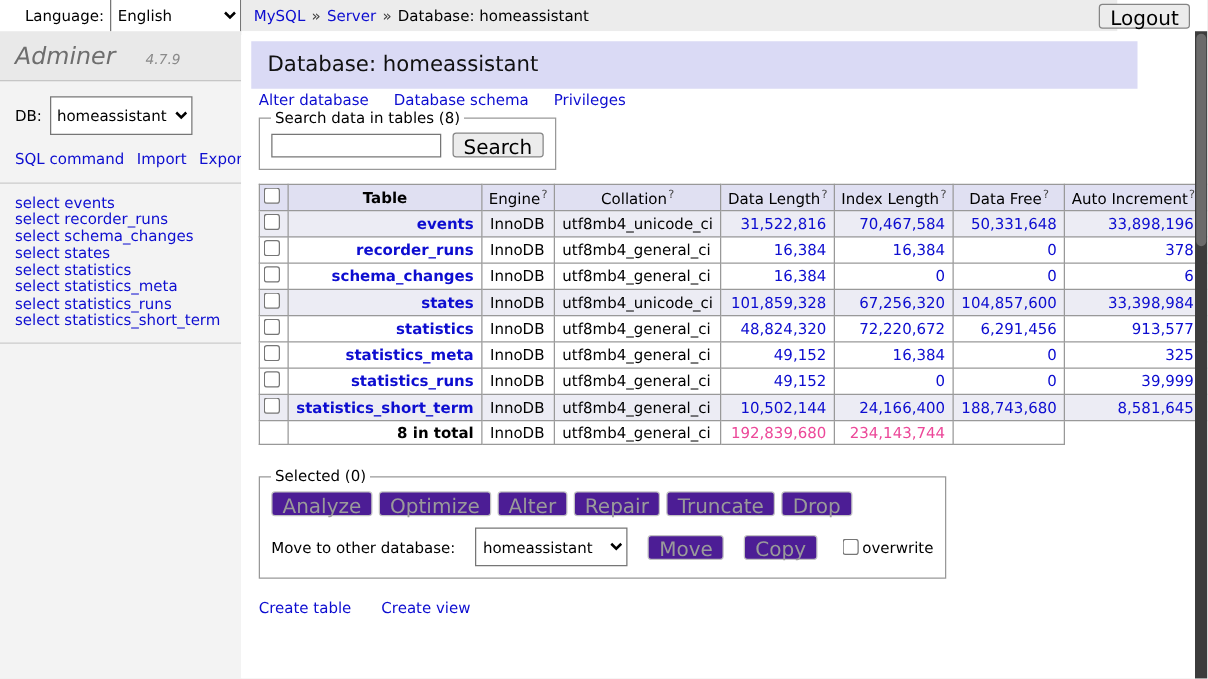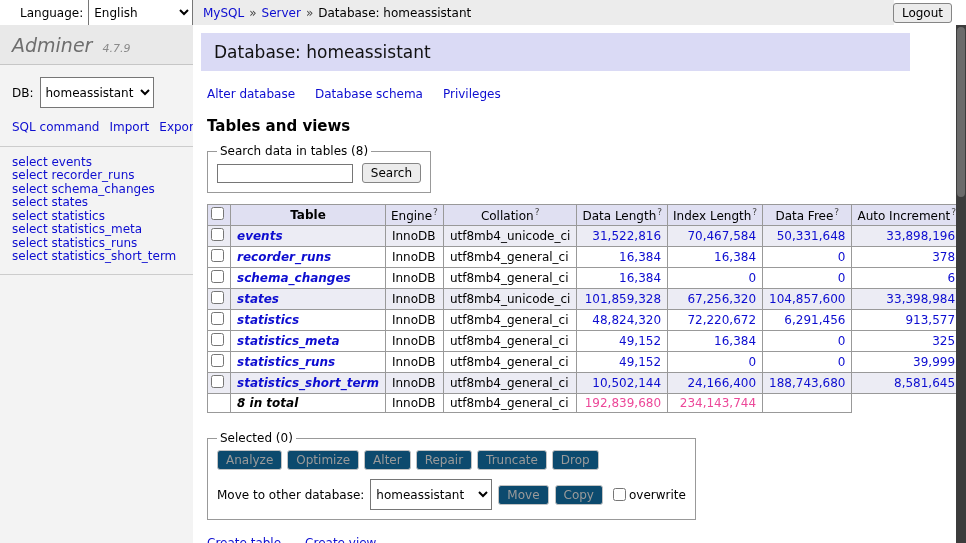--- a/index.html
+++ b/index.html
@@ -22,49 +22,49 @@
   select {
     font-family:"DejaVu Sans", sans-serif; font-size:12px;
     border:1px solid #767676; background:#fff; height:31px; padding:0 1px;
   }
   input[type=text] {
     font-family:"DejaVu Sans", sans-serif; font-size:12px;
     border:1px solid #767676; height:19px; padding:1px 3px;
   }
   input[type=checkbox] { width:13px; height:13px; margin:0 3px 0 0; }
   button {
-    font-family:"DejaVu Sans", sans-serif; font-size:12px;
+    font-family:"DejaVu Sans", sans-serif; font-size:16px;
     background:#ececec; border:1px solid #858585; border-radius:3px;
     padding:1px 8px; color:#000; cursor:pointer; height:20px;
   }
-  button:disabled { color:#9a9a9a; border:1px solid #c3c3c3; background:#0c4a6e; cursor:default; }
+  button:disabled { color:#9a9a9a; border:1px solid #c3c3c3; background:#4c1d95; cursor:default; }
 
   
   .layout { display:flex; height:518px; }
 
   
   .sidebar { width:193px; background:#f3f3f3; overflow:hidden; }
   .sidebar h1 {
     margin:0; padding:9px 12px 8px; font-size:19px; font-weight:normal; font-style:italic;
     color:#6e6e6e; background:#e9e9e9; border-bottom:1px solid #c6c6c6;
   }
-  .sidebar h1 .ver { font-size:11px; color:#8a8a8a; margin-left:4px; }
+  .sidebar h1 .ver { font-size:11px; color:#8a8a8a; margin-left:18px; }
   .db-row { padding:12px 12px 10px; display:flex; align-items:center; gap:6px; }
   .db-row select { width:114px; }
   .menu-links { margin:0; padding:2px 12px 11px; line-height:1.25; border-bottom:1px solid #ccc; }
   .menu-links .link { margin-right:10px; white-space:nowrap; }
   .table-links { padding:9px 12px 10px; line-height:1.12; border-bottom:1px solid #ccc; }
   .table-links .link { display:block; white-space:nowrap; }
 
   
   .content { flex:1; padding:8px 56px 0 8px; overflow:hidden; background:#fff; }
   .page-title {
     margin:0; background:#dadaf5; padding:9px 13px; font-size:17px; font-weight:normal; color:#111;
   }
-  .db-actions { margin:16px 0 0 6px; display:flex; gap:20px; }
+  .db-actions { margin:2px 0 0 6px; display:flex; gap:20px; }
   h3 { font-size:15px; font-weight:bold; margin:16px 0 9px 6px; }
 
   fieldset { border:1px solid #999; margin:0 0 0 6px; padding:5px 9px 9px; width:fit-content; }
   legend { font-size:12px; padding:0 3px; }
   .search-fieldset input[type=text] { width:136px; vertical-align:middle; }
   .search-fieldset button { margin-left:5px; vertical-align:middle; }
 
   
   table.grid { border-collapse:collapse; margin:11px 0 0 6px; font-size:12px; }
   .grid th, .grid td { border:1px solid #999; padding:2px 6px; height:17px; white-space:nowrap; }
@@ -81,25 +81,25 @@
   .grid td.ghost { border:none; background:#fff; }
   .grid thead th:nth-child(2) { min-width:114px;margin-left:39px; }
   .grid thead th:nth-child(3) { min-width:46px; }
   .grid thead th:nth-child(4) { min-width:104px; }
   .grid thead th:nth-child(5) { min-width:68px; }
   .grid thead th:nth-child(6) { min-width:70px; }
   .grid thead th:nth-child(7) { min-width:60px; }
   .grid thead th:nth-child(8) { min-width:78px; }
   .grid thead th:nth-child(9) { min-width:52px; }
   .grid thead th:nth-child(10){ min-width:52px; }
-  .grid td:nth-child(2) { text-align:left;font-style:italic; }
+  .grid td:nth-child(2) { text-align:right; }
 
   .selected-fieldset { margin-top:18px; }
   .btn-row { display:flex; gap:5px; }
-  .move-row { margin-top:9px; display:flex; align-items:center; gap:6px; }
+  .move-row { margin-top:9px; display:flex; align-items:center; gap:16px; }
   .move-row select { width:122px; }
   .ovw { display:flex; align-items:center; margin-left:4px; }
 
   .footer-links { margin:16px 0 0 6px; display:flex; gap:24px; }
 
   
   .scrollbar { position:absolute; right:0; top:25px; bottom:0; width:10px; background:#3c3c3c; }
   .scrollbar .thumb { margin:2px 1px 0; height:170px; background:#6b6b6b; border-radius:4px; }
 </style>
 </head>
@@ -153,21 +153,20 @@
 
     <main class="content">
       <h2 class="page-title">Database: homeassistant</h2>
 
       <p class="db-actions" id="db-actions">
           <a class="link">Alter database</a>
           <a class="link">Database schema</a>
           <a class="link">Privileges</a>
         </p>
 
-      <h3>Tables and views</h3>
 
       <fieldset class="search-fieldset">
         <legend>Search data in tables (8)</legend>
         <input type="text" value="" style="">
         <button>Search</button>
       </fieldset>
 
       <table class="grid">
         <thead>
             <tr id="tables-head-row">

